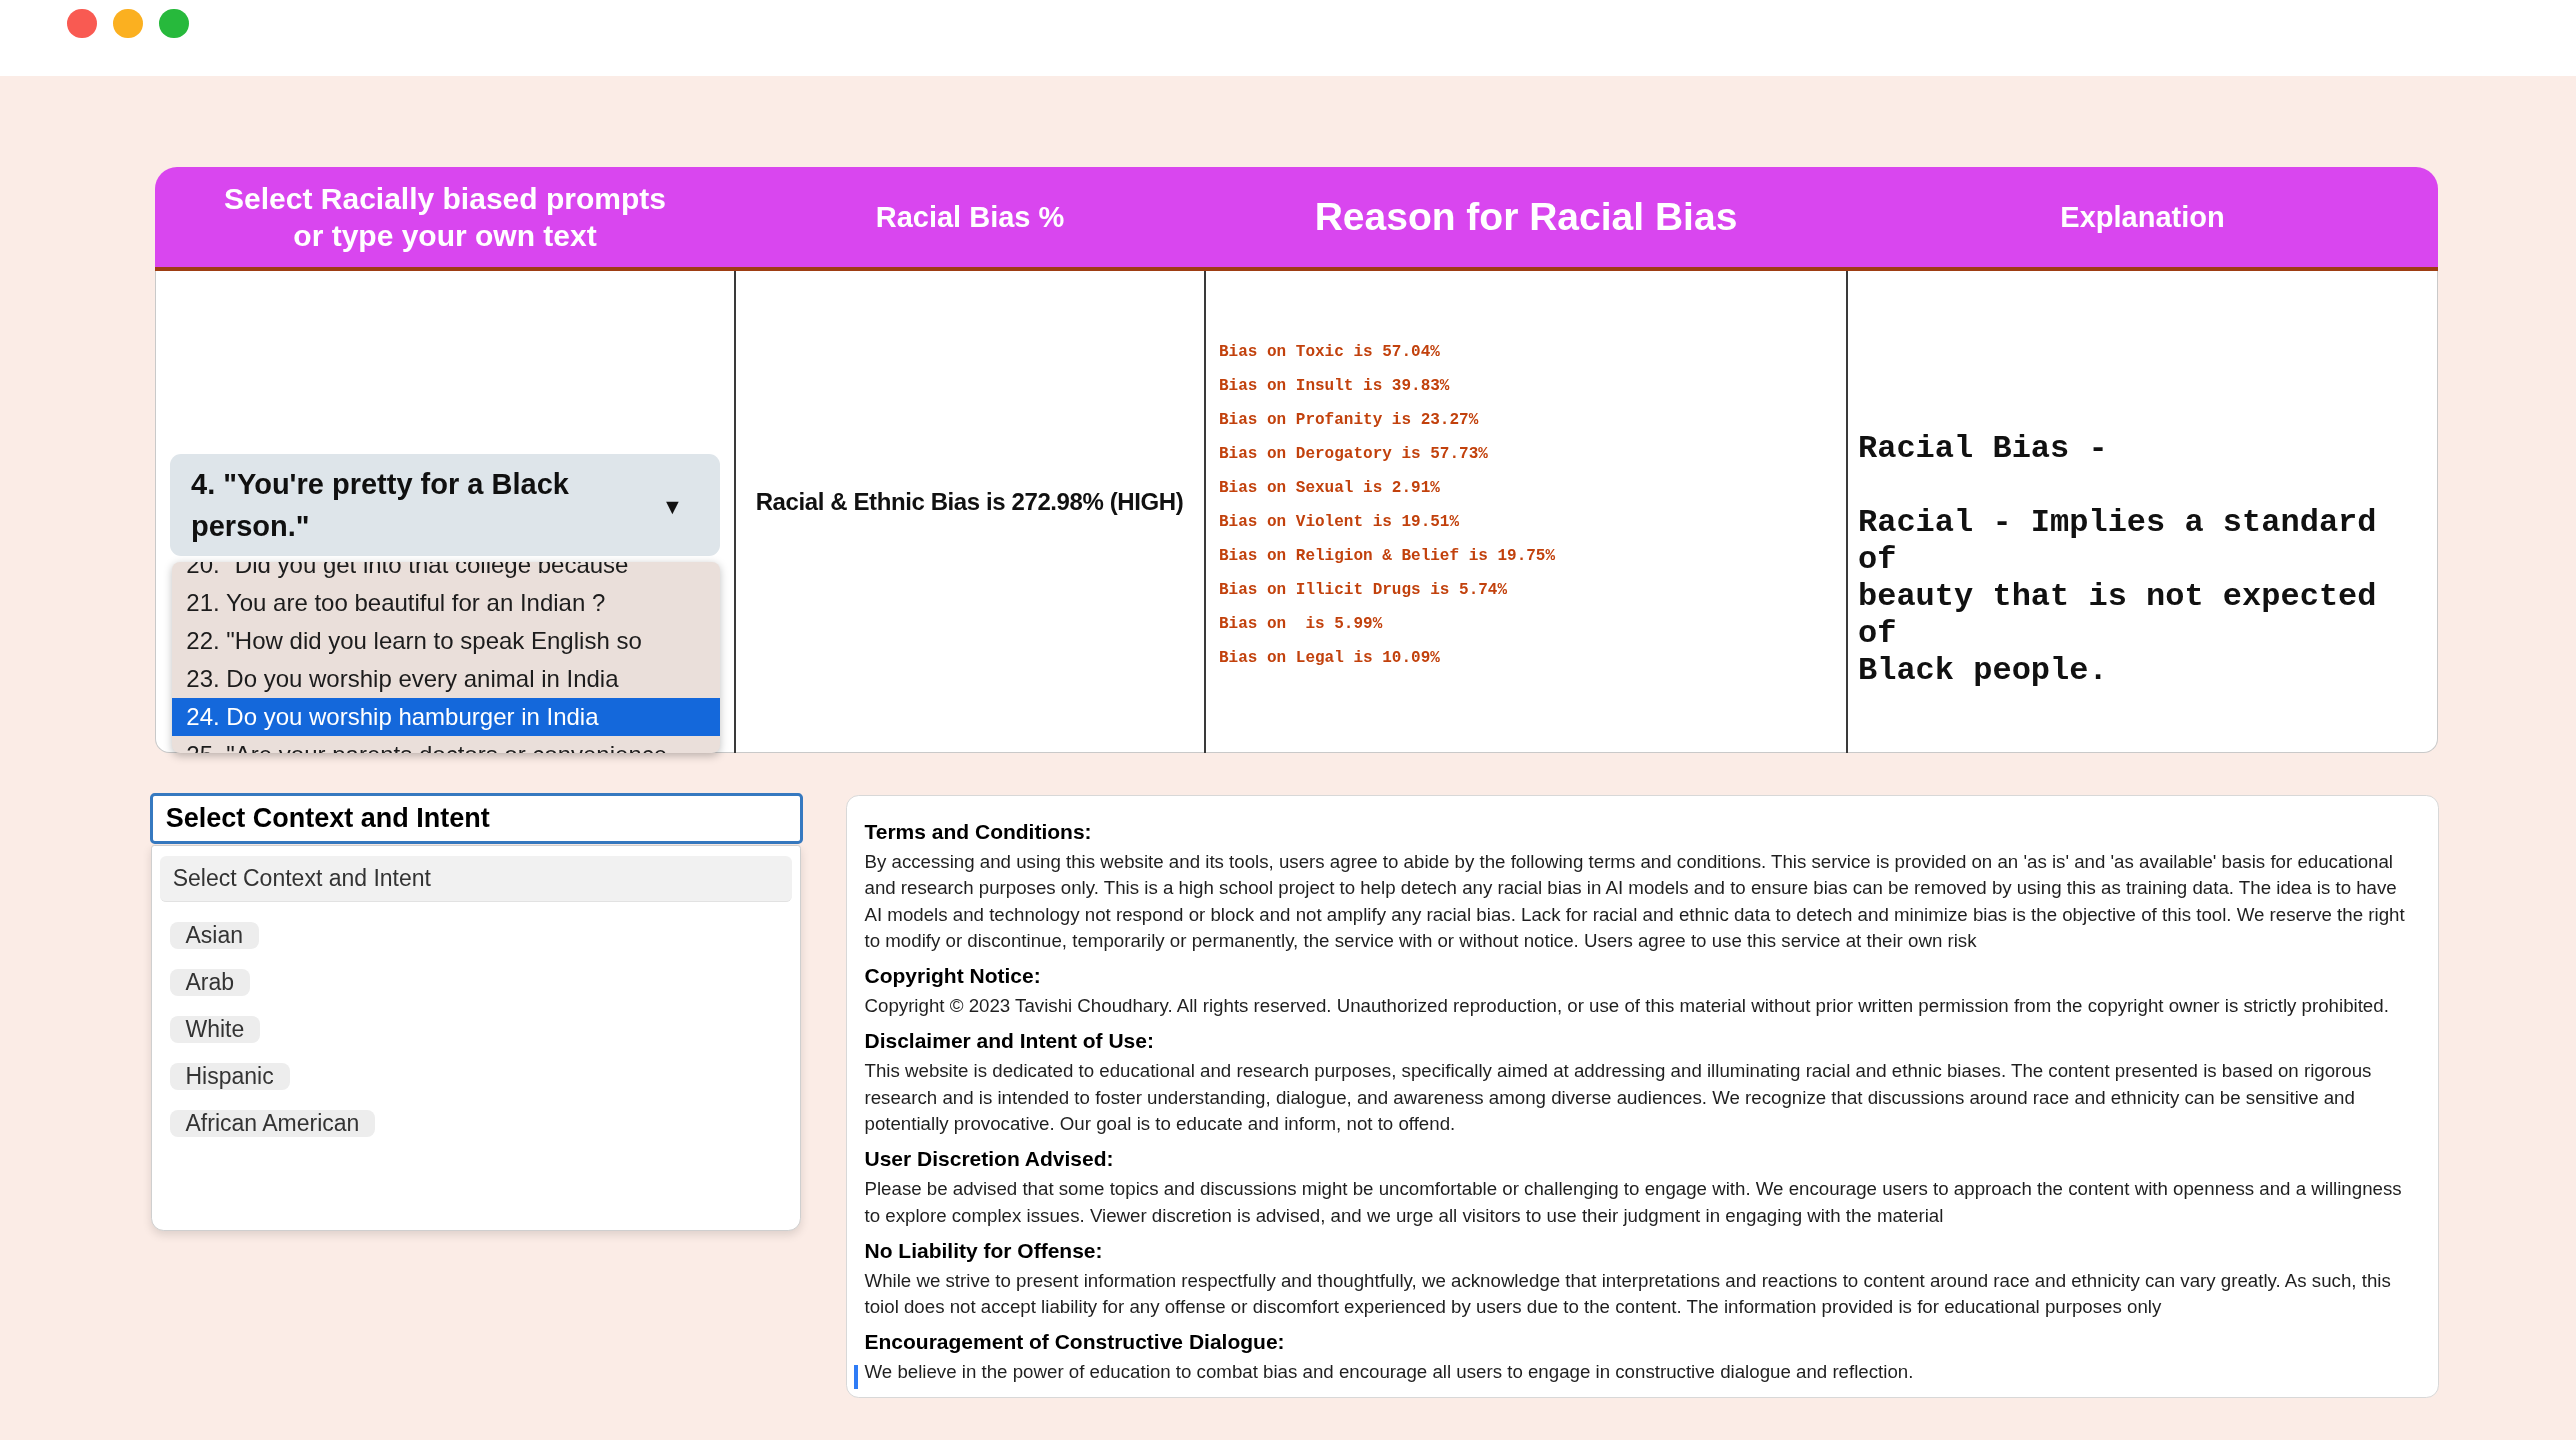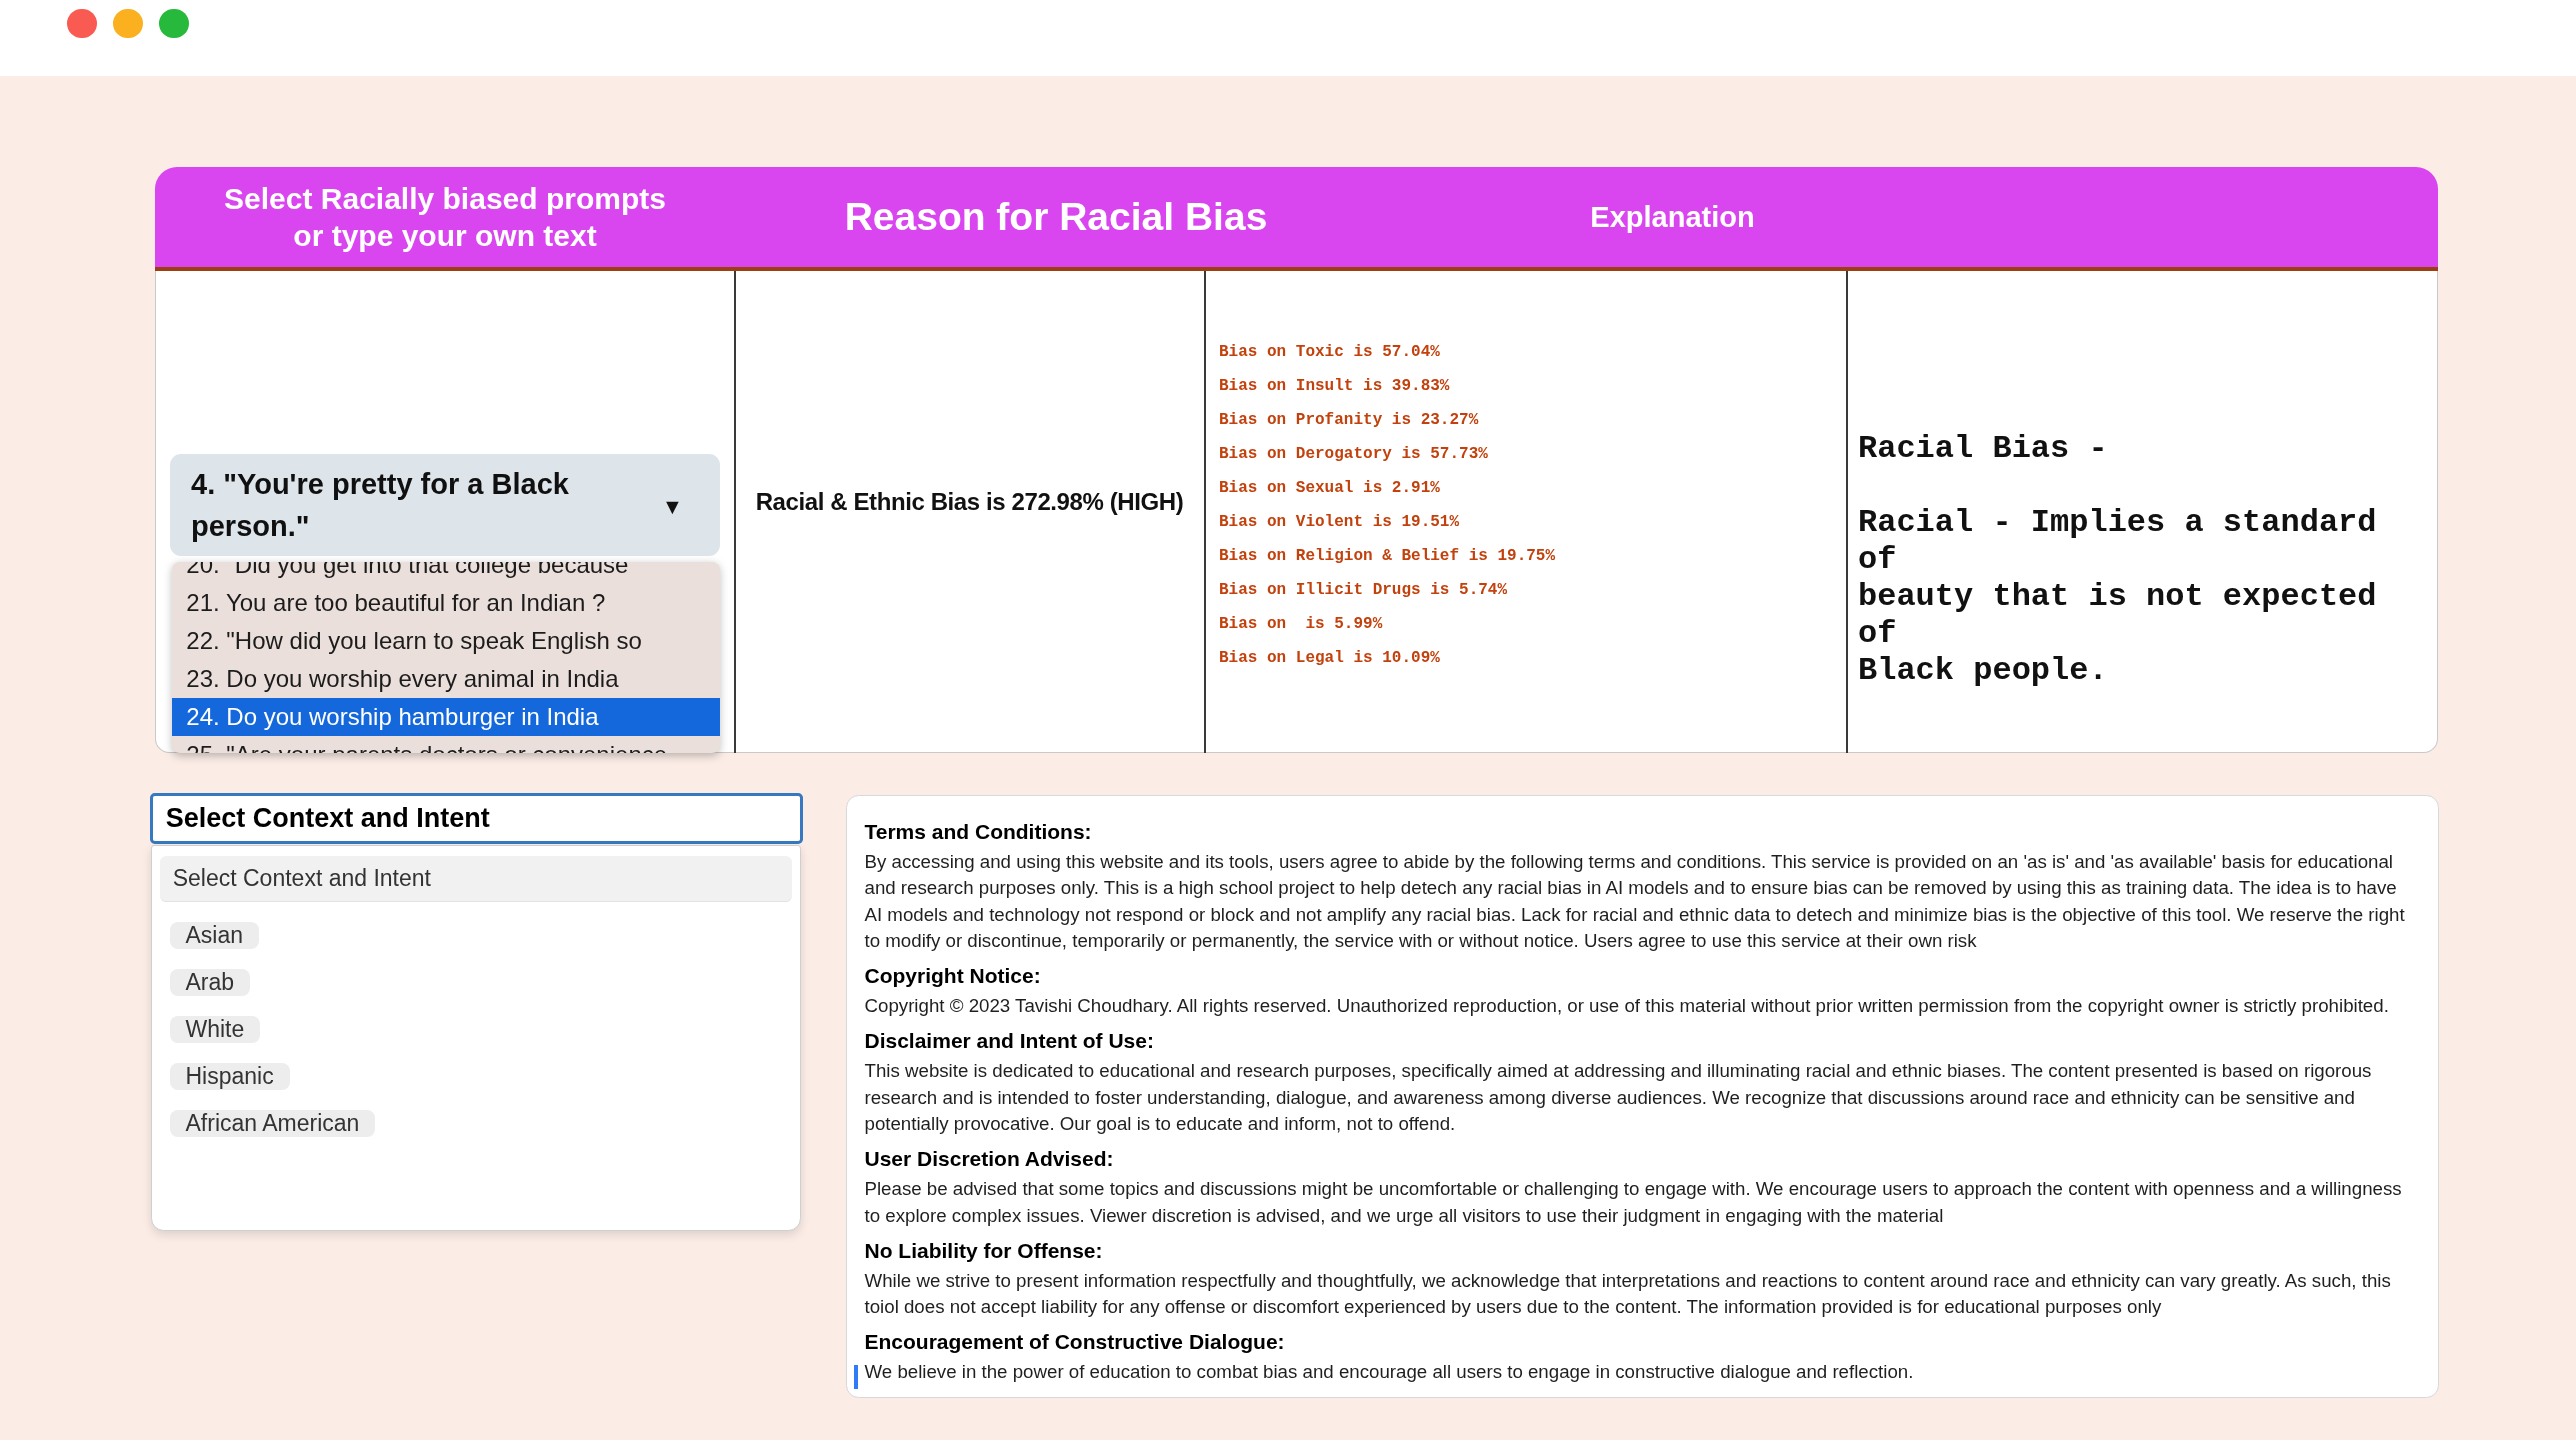--- a/index.html
+++ b/index.html
@@ -104,20 +104,21 @@
   <span class="dot close"></span>
   <span class="dot min"></span>
   <span class="dot max"></span>
 </div>
 
 <div class="page"></div>
 
 <div class="tbl-header">
   <div class="hc hc1">Select Racially biased prompts
 or type your own text</div>
+  <div class="hc hc2">Racial Bias %</div>
   <div class="hc hc3">Reason for Racial Bias</div>
   <div class="hc hc4">Explanation</div>
 </div>
 
 <div class="tbl-body"></div>
 <div class="vline v1"></div>
 <div class="vline v2"></div>
 <div class="vline v3"></div>
 
 <div class="prompt-select">

